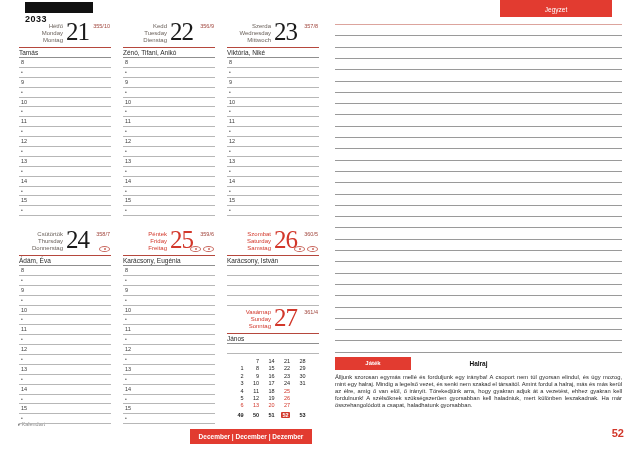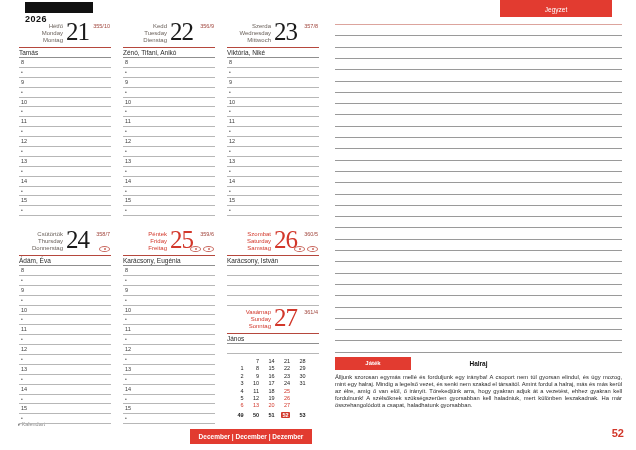--- a/index.html
+++ b/index.html
@@ -59,21 +59,21 @@
   .page-num { position:absolute; right:12px; top:427px; font-size:11px; font-weight:bold; color:#d2372a; }
   .brand { position:absolute; left:18px; top:421px; font-size:5.5px; color:#8a8a8a; }
   .brand .tri { font-size:5px; margin-right:1px; }
 </style>
 </head>
 <body>
 
 <div id="sheet">
 
   <div class="cover-box"></div>
-  <div class="year">2026</div>
+  <div class="year">2033</div>
 
   <div id="left-page"></div>
 
   <div id="right-page">
     <div class="notes-tab">Jegyzet</div>
     <div id="note-lines">
         <div class="note-line first" style="top: 24px;"></div>
         <div class="note-line" style="top: 35.3px;"></div>
         <div class="note-line" style="top: 46.6px;"></div>
         <div class="note-line" style="top: 57.9px;"></div>

